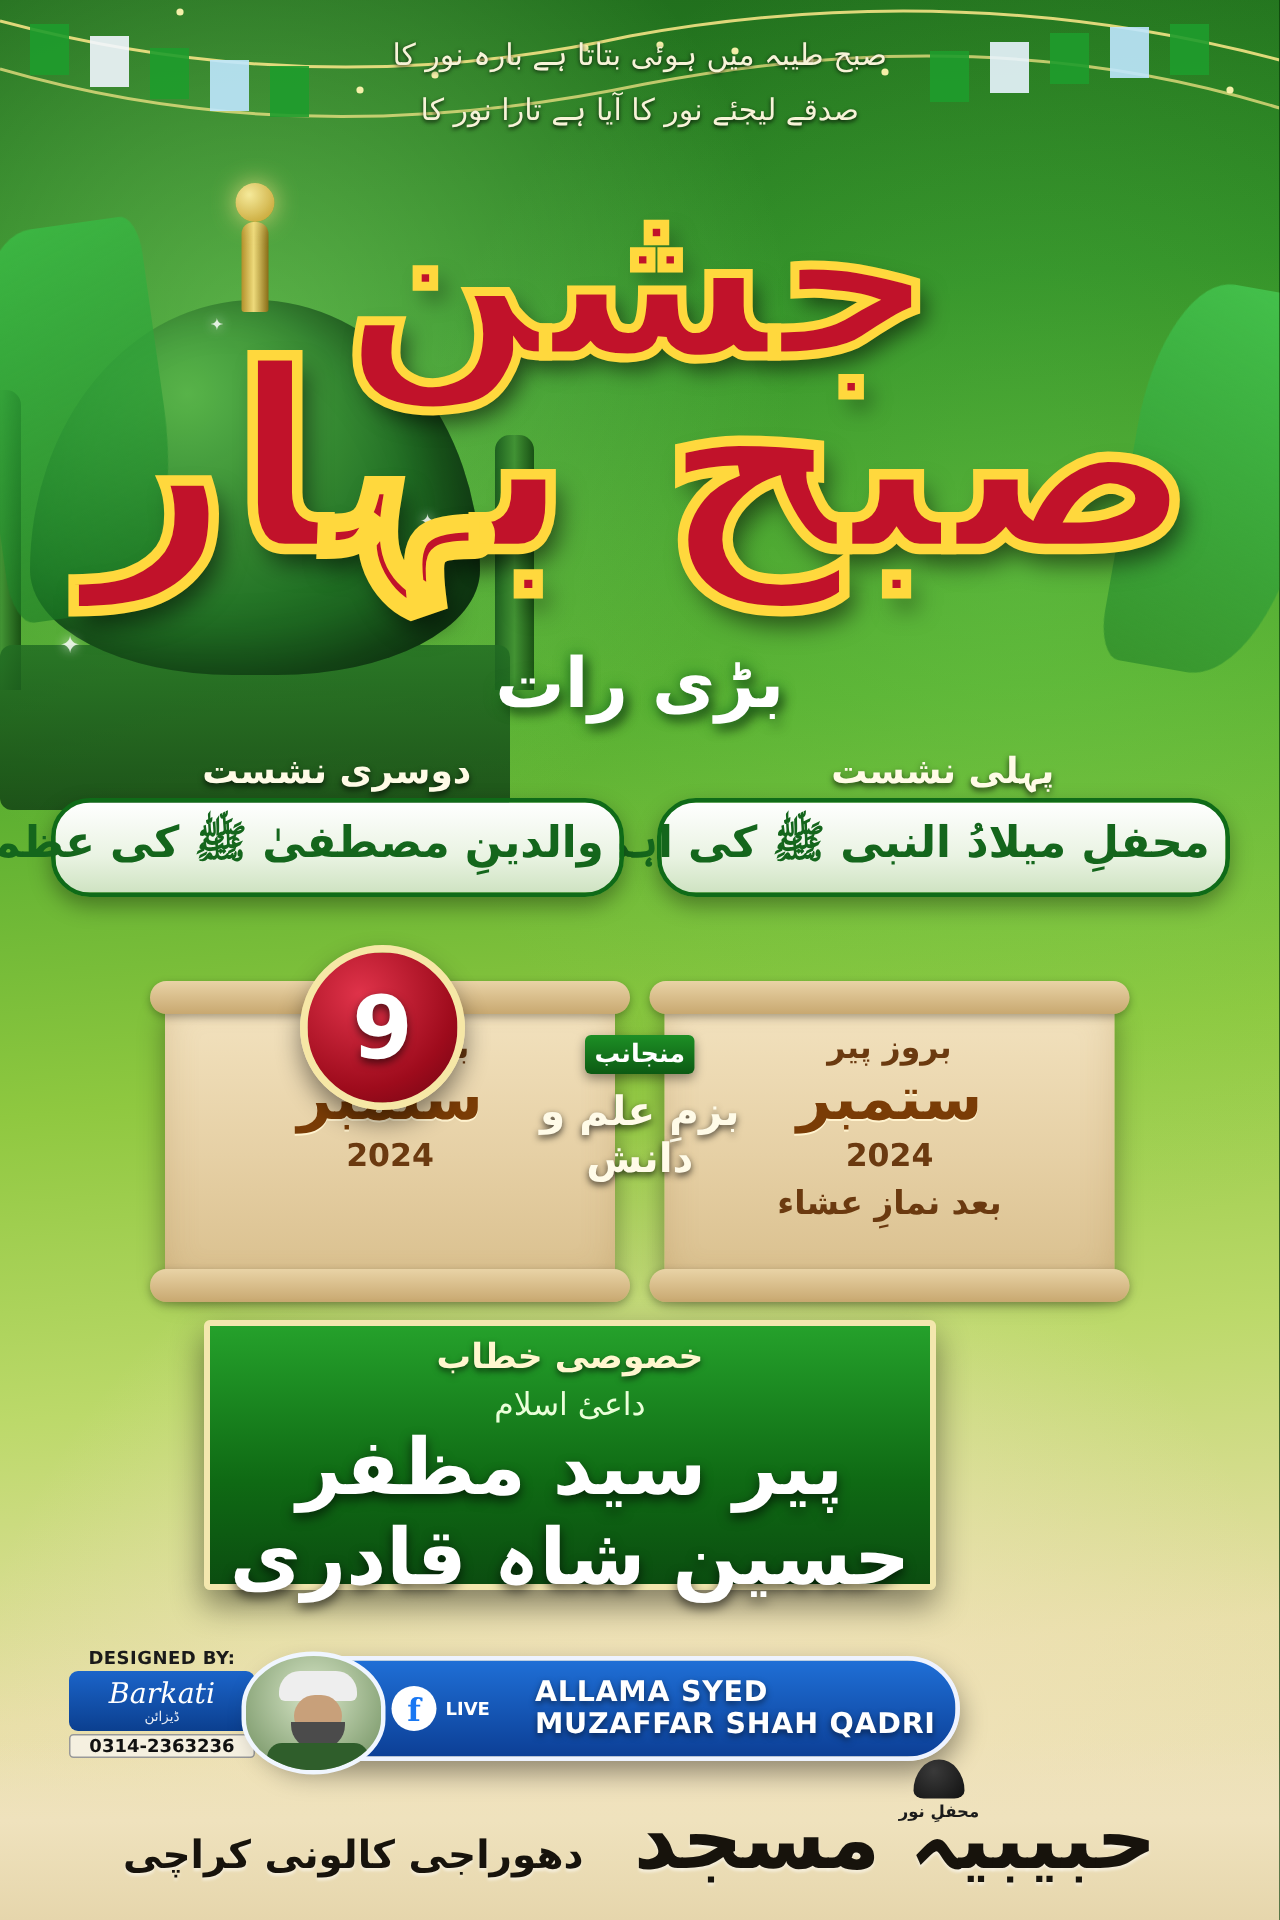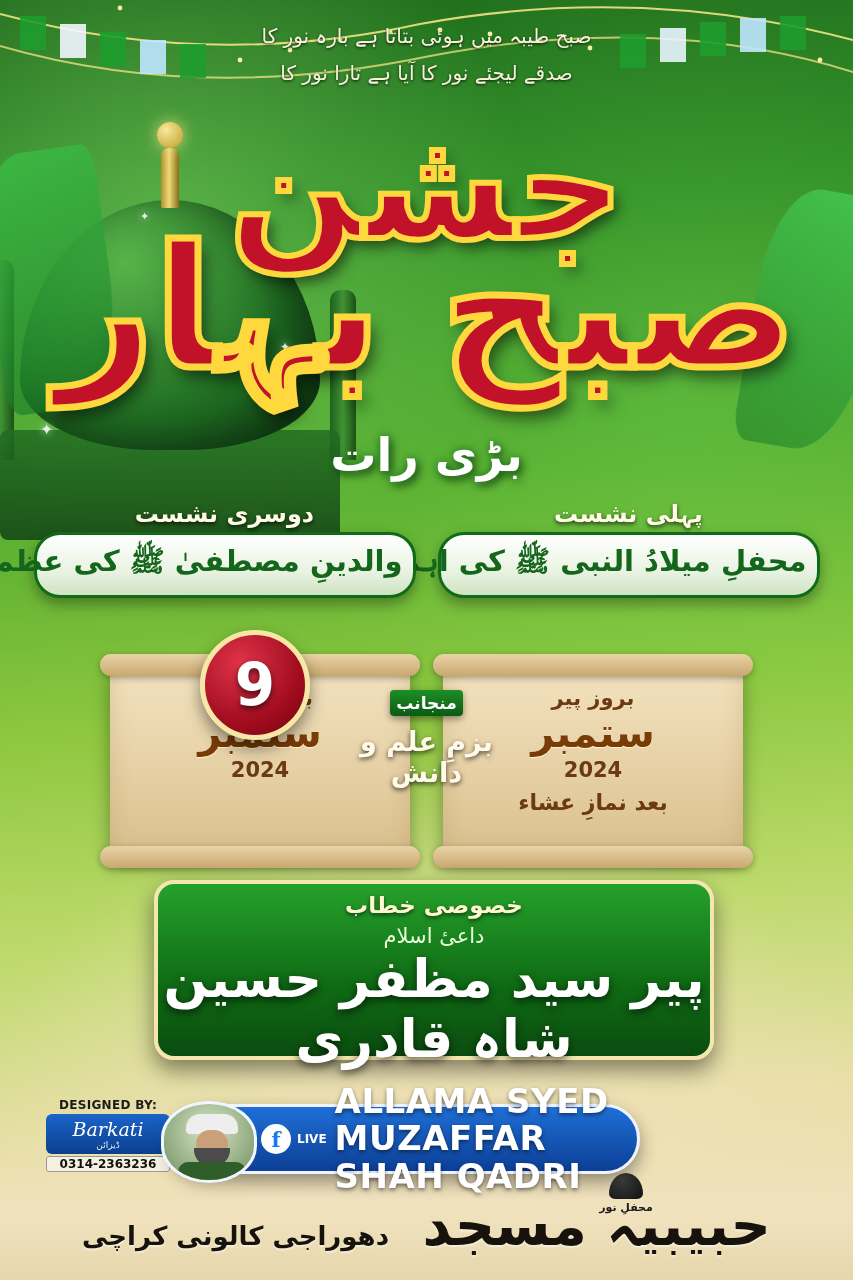--- a/index.html
+++ b/index.html
@@ -192,24 +192,24 @@
     box-shadow:0 3px 7px rgba(0,0,0,0.4);
   }
   .midbanner .l1, .midbanner .l2 {
     color:#fffbe8; font-weight:bold; text-shadow:0 2px 5px rgba(0,0,0,0.7);
   }
   .midbanner .l1 { font-size:27px; margin-top:10px; }
   .midbanner .l2 { font-size:27px; }
 
   
   .speakerpanel {
-    position:absolute; top:880px; left:154px; width:560px; height:180px;
+    position:absolute; top:880px; left:136px; width:488px; height:180px;
     background: linear-gradient(180deg,#25a12b,#0f6a14 60%, #0b4d10);
     border: 4px solid #f3e7ae;
-    border-radius: 20px;
+    border-radius: 4px;
     box-shadow: 0 10px 22px rgba(0,0,0,0.45);
     direction:rtl; text-align:center; padding-top:8px;
   }
   .speakerpanel .khas {
     color:#fff7cf; font-size:23px; font-weight:bold;
     text-shadow:0 2px 4px rgba(0,0,0,0.6);
   }
   .speakerpanel .daeem {
     color:#eaffd9; font-size:21px; font-weight:normal; margin-top:6px;
   }
@@ -259,22 +259,22 @@
     background:#2f5e2b; border-radius:10px 10px 0 0; }
 
   .fb {
     width:30px; height:30px; border-radius:50%; background:#fff; color:#1877f2;
     font-size:21px; font-weight:bold; display:flex; align-items:center;
     justify-content:center; font-family:"DejaVu Serif", serif;
     margin-right:6px; flex:0 0 auto;
   }
   .livetag { color:#fff; font-size:12px; font-weight:bold; line-height:1.05;
              margin-right:8px; flex:0 0 auto;}
-  .livename { color:#fff; font-weight:bold; font-size:34px; line-height:1.1;
-              letter-spacing:.5px; text-shadow:0 2px 4px rgba(0,0,0,0.5); }
+  .livename { color:#fff; font-weight:bold; font-size:19px; line-height:1.1;
+              letter-spacing:.5px; text-shadow:0 2px 4px rgba(0,0,0,0.5);margin-left:22px; }
 
   
   .footer {
     position:absolute; left:0; bottom:0; width:853px; height:105px;
     direction:rtl; text-align:center;
   }
   .footer .logo {
     position:absolute; right:200px; top:-2px; width:54px; text-align:center;
     color:#1b1b1b; font-size:11px; font-weight:bold;
   }

